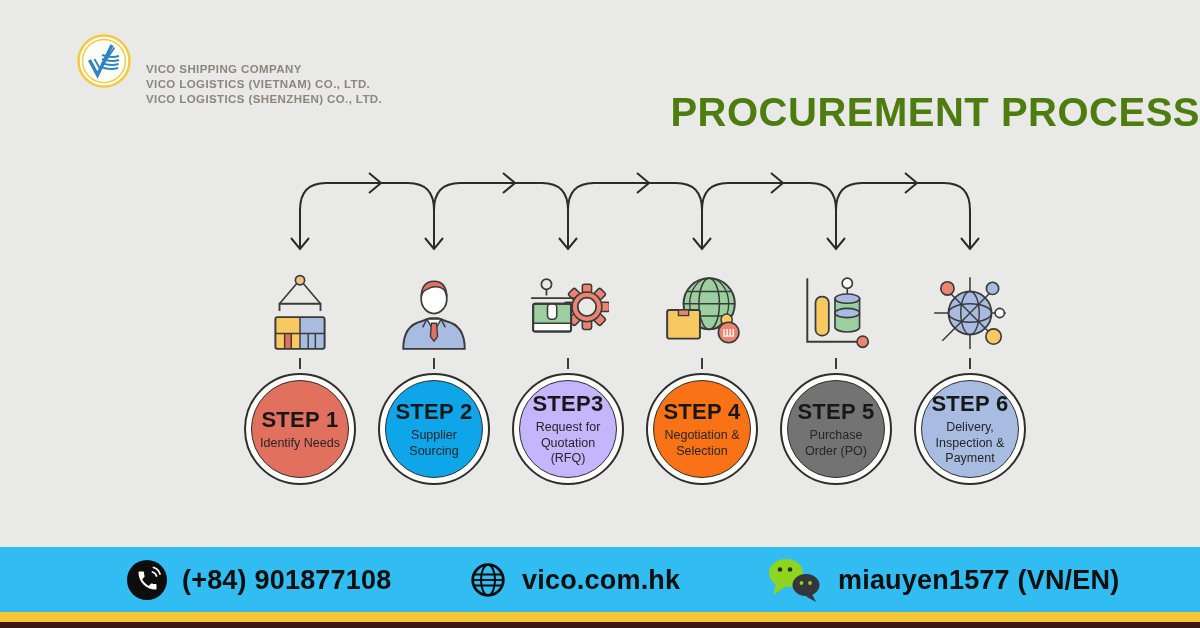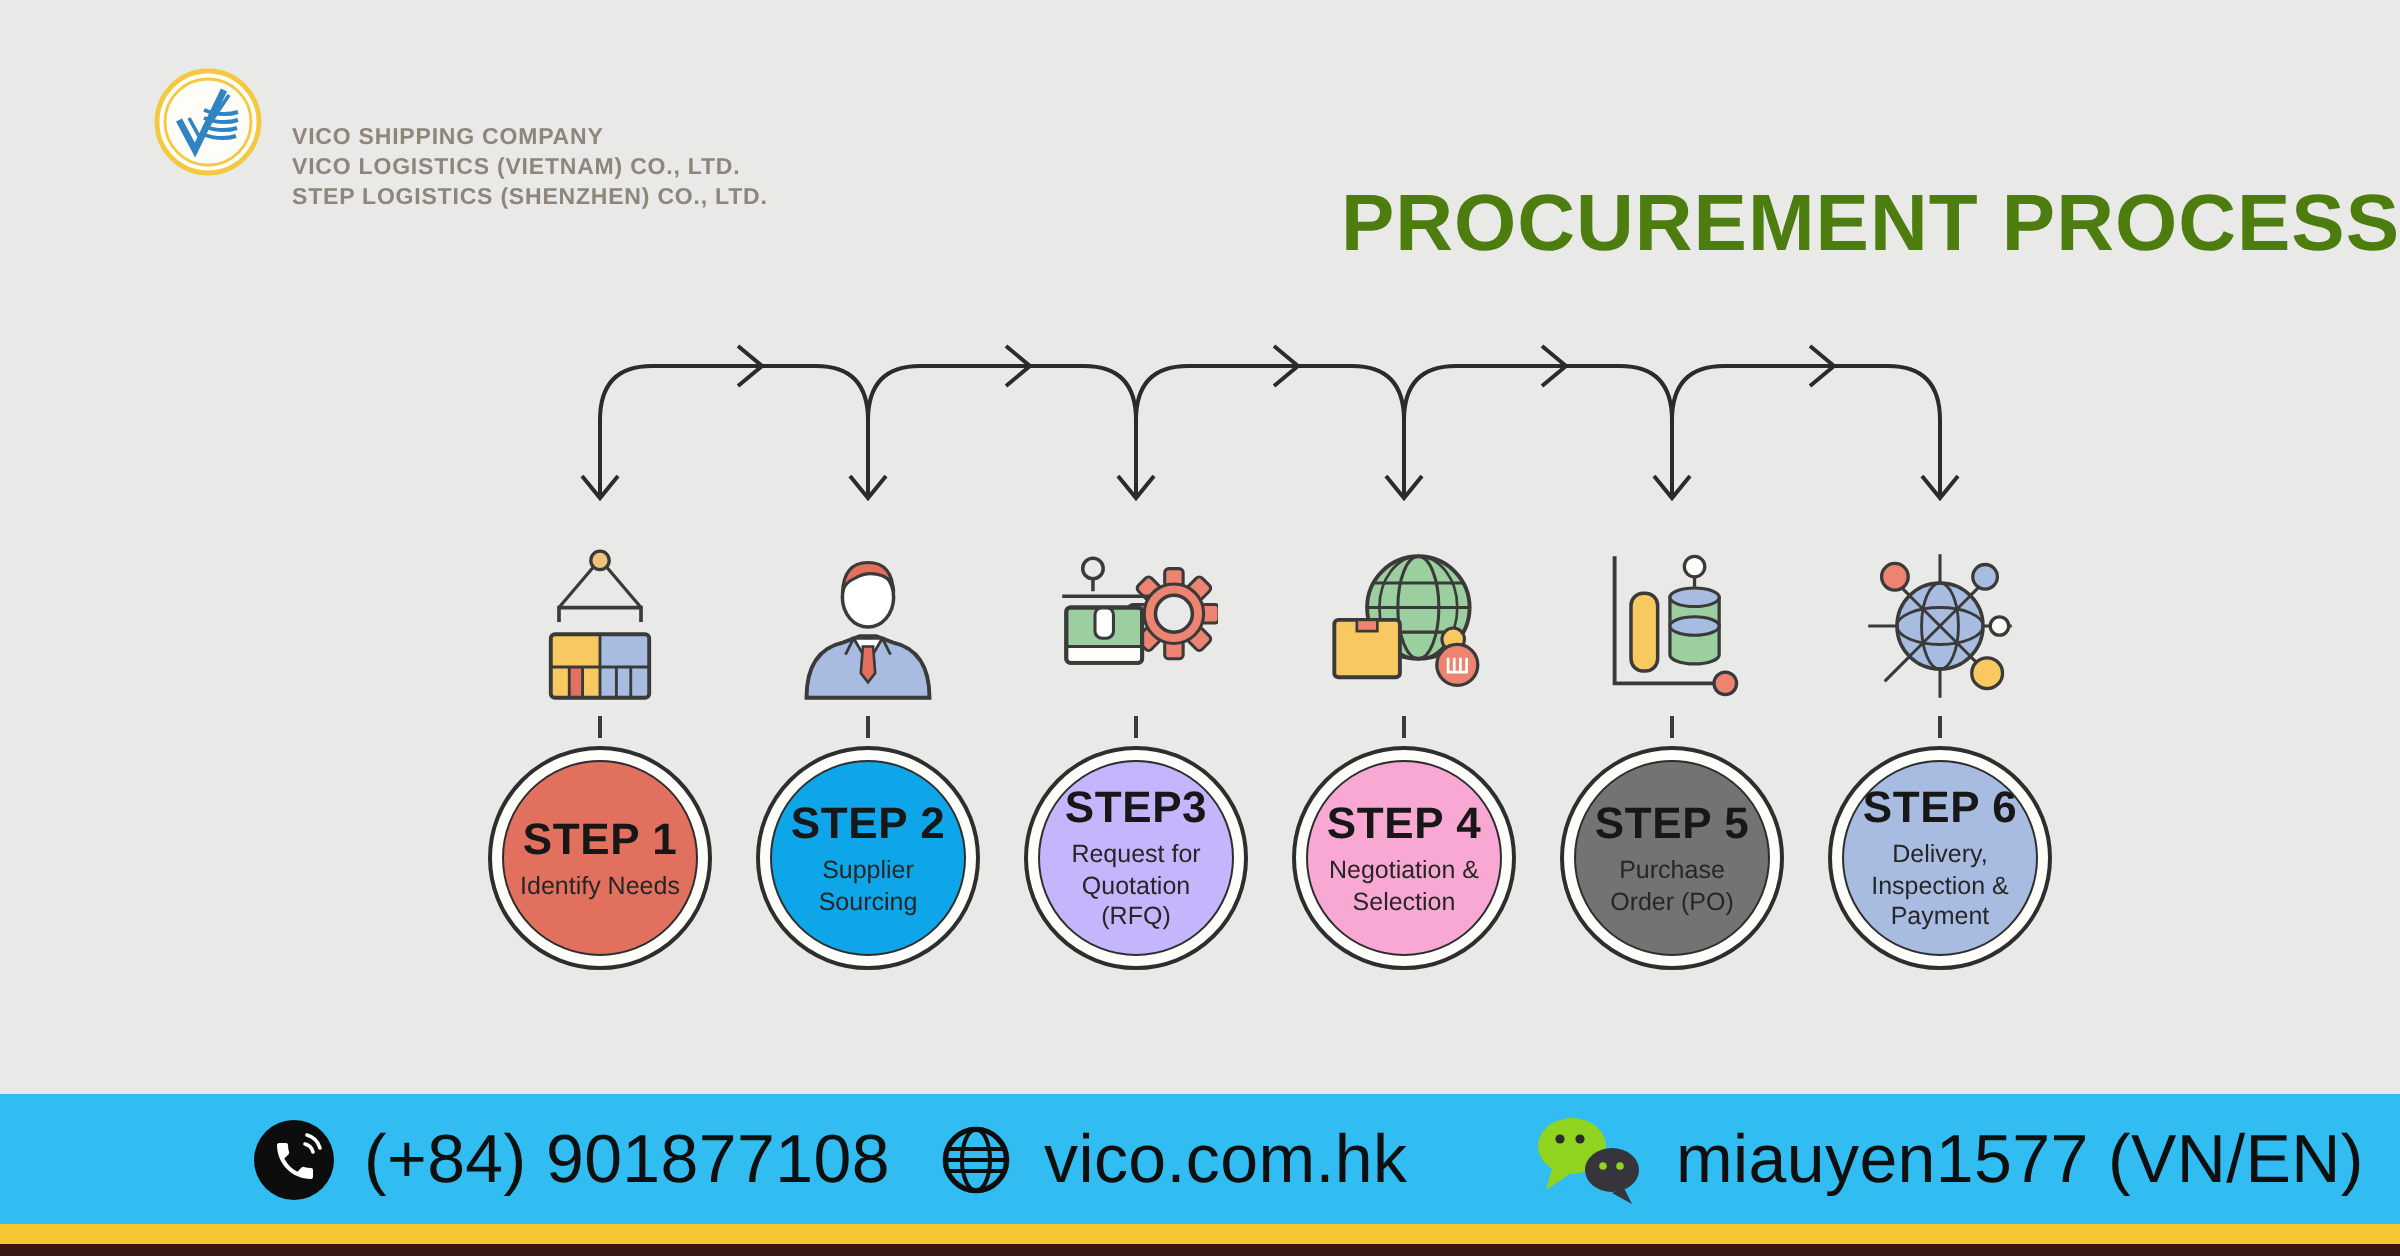--- a/index.html
+++ b/index.html
@@ -33,21 +33,21 @@
     display:flex;flex-direction:column;align-items:center;justify-content:center;
     text-align:center;padding:4px;
   }
   .step-label{font-size:22px;font-weight:800;color:#171717;letter-spacing:.3px;margin-bottom:3px;}
   .step-desc{font-size:12.5px;font-weight:500;color:#262626;line-height:1.25;max-width:92px;}
   
   .footer-bar{position:absolute;left:0;top:547px;width:1200px;height:65px;}
   .stripe-yellow{position:absolute;left:0;top:612px;width:1200px;height:10px;}
   .stripe-dark{position:absolute;left:0;top:622px;width:1200px;height:6px;}
   .contact{position:absolute;top:553px;height:54px;display:flex;align-items:center;gap:14px;}
-  .c-text{font-size:34px;font-weight:400;color:#0f0f0f;letter-spacing:.2px;}
+  .c-text{font-size:27px;font-weight:700;color:#0f0f0f;letter-spacing:.2px;}
   .c-icon{display:flex;align-items:center;}
   svg{display:block;}
 </style>
 </head>
 <body>
 
 <div class="canvas" style="background: rgb(233, 233, 231);">
 
   <div class="brand">
     <span class="c-icon">
@@ -55,21 +55,21 @@
         <circle cx="28" cy="29" r="25.5" fill="#fefdf8" stroke="#f3c93f" stroke-width="2.4"></circle>
         <circle cx="28" cy="29" r="21.5" fill="none" stroke="#f3c93f" stroke-width="1.4"></circle>
         <path d="M13.5,28 L21.5,43 L36,13" stroke="#2f84c4" stroke-width="3.4" fill="none"></path>
         <path d="M18.5,27 L24,37 L38.5,15.5" stroke="#2f84c4" stroke-width="1.8" fill="none"></path>
         <path d="M26,23 q9,3.5 17,1 M26,27 q9,3.5 17,1 M25.5,31 q9,3.5 17,1 M25,35 q9,3.5 17,1" stroke="#2f84c4" stroke-width="2" fill="none"></path>
       </svg>
     </span>
     <div class="brand-lines">
       <span class="brand-line">VICO SHIPPING COMPANY</span>
       <span class="brand-line">VICO LOGISTICS (VIETNAM) CO., LTD.</span>
-      <span class="brand-line">STEP LOGISTICS (SHENZHEN) CO., LTD.</span>
+      <span class="brand-line">VICO LOGISTICS (SHENZHEN) CO., LTD.</span>
     </div>
   </div>
 
   <div class="title">PROCUREMENT PROCESS</div>
 
   <svg class="flow-svg" width="1200" height="92" viewBox="0 0 1200 92">
     <g stroke="#2b2b2b" stroke-width="2" fill="none">
 
       <path d="M300,40 Q300,13 326,13 H408 Q434,13 434,40
                M434,40 Q434,13 460,13 H542 Q568,13 568,40
@@ -171,21 +171,21 @@
         <path d="M25.5,19 H68.5 M22,31 H72 M25.5,43 H68.5" stroke="#3a3a3a" stroke-width="1.5"></path>
         <rect x="6" y="37" width="32" height="28" rx="2" fill="#f8c961" stroke="#3a3a3a" stroke-width="1.9"></rect>
         <rect x="17" y="37" width="10" height="5.5" fill="#ec8471" stroke="#3a3a3a" stroke-width="1.3"></rect>
         <circle cx="64" cy="46.5" r="5.5" fill="#f8c961" stroke="#3a3a3a" stroke-width="1.5"></circle>
         <circle cx="66" cy="59" r="10" fill="#ec8471" stroke="#3a3a3a" stroke-width="1.6"></circle>
         <path d="M61.5,55.5 V62.5 H70.5 V55.5 M64.5,55.5 V62.5 M67.5,55.5 V62.5" stroke="#ffffff" stroke-width="1.3" fill="none"></path>
       </svg>
     </div>
     <div class="tick"></div>
     <div class="circle-outer">
-      <div class="circle-inner" style="background: #f9a8d4;">
+      <div class="circle-inner" style="background: #f97316;">
         <div class="step-label">STEP 4</div>
         <div class="step-desc">Negotiation &amp; Selection</div>
       </div>
     </div>
   </div>
 
   <div class="step" style="left:766px">
     <div class="icon-wrap">
       <svg width="82" height="82" viewBox="0 0 80 80">
         <path d="M12,6 V68 H70" stroke="#3a3a3a" stroke-width="1.9" fill="none"></path>

